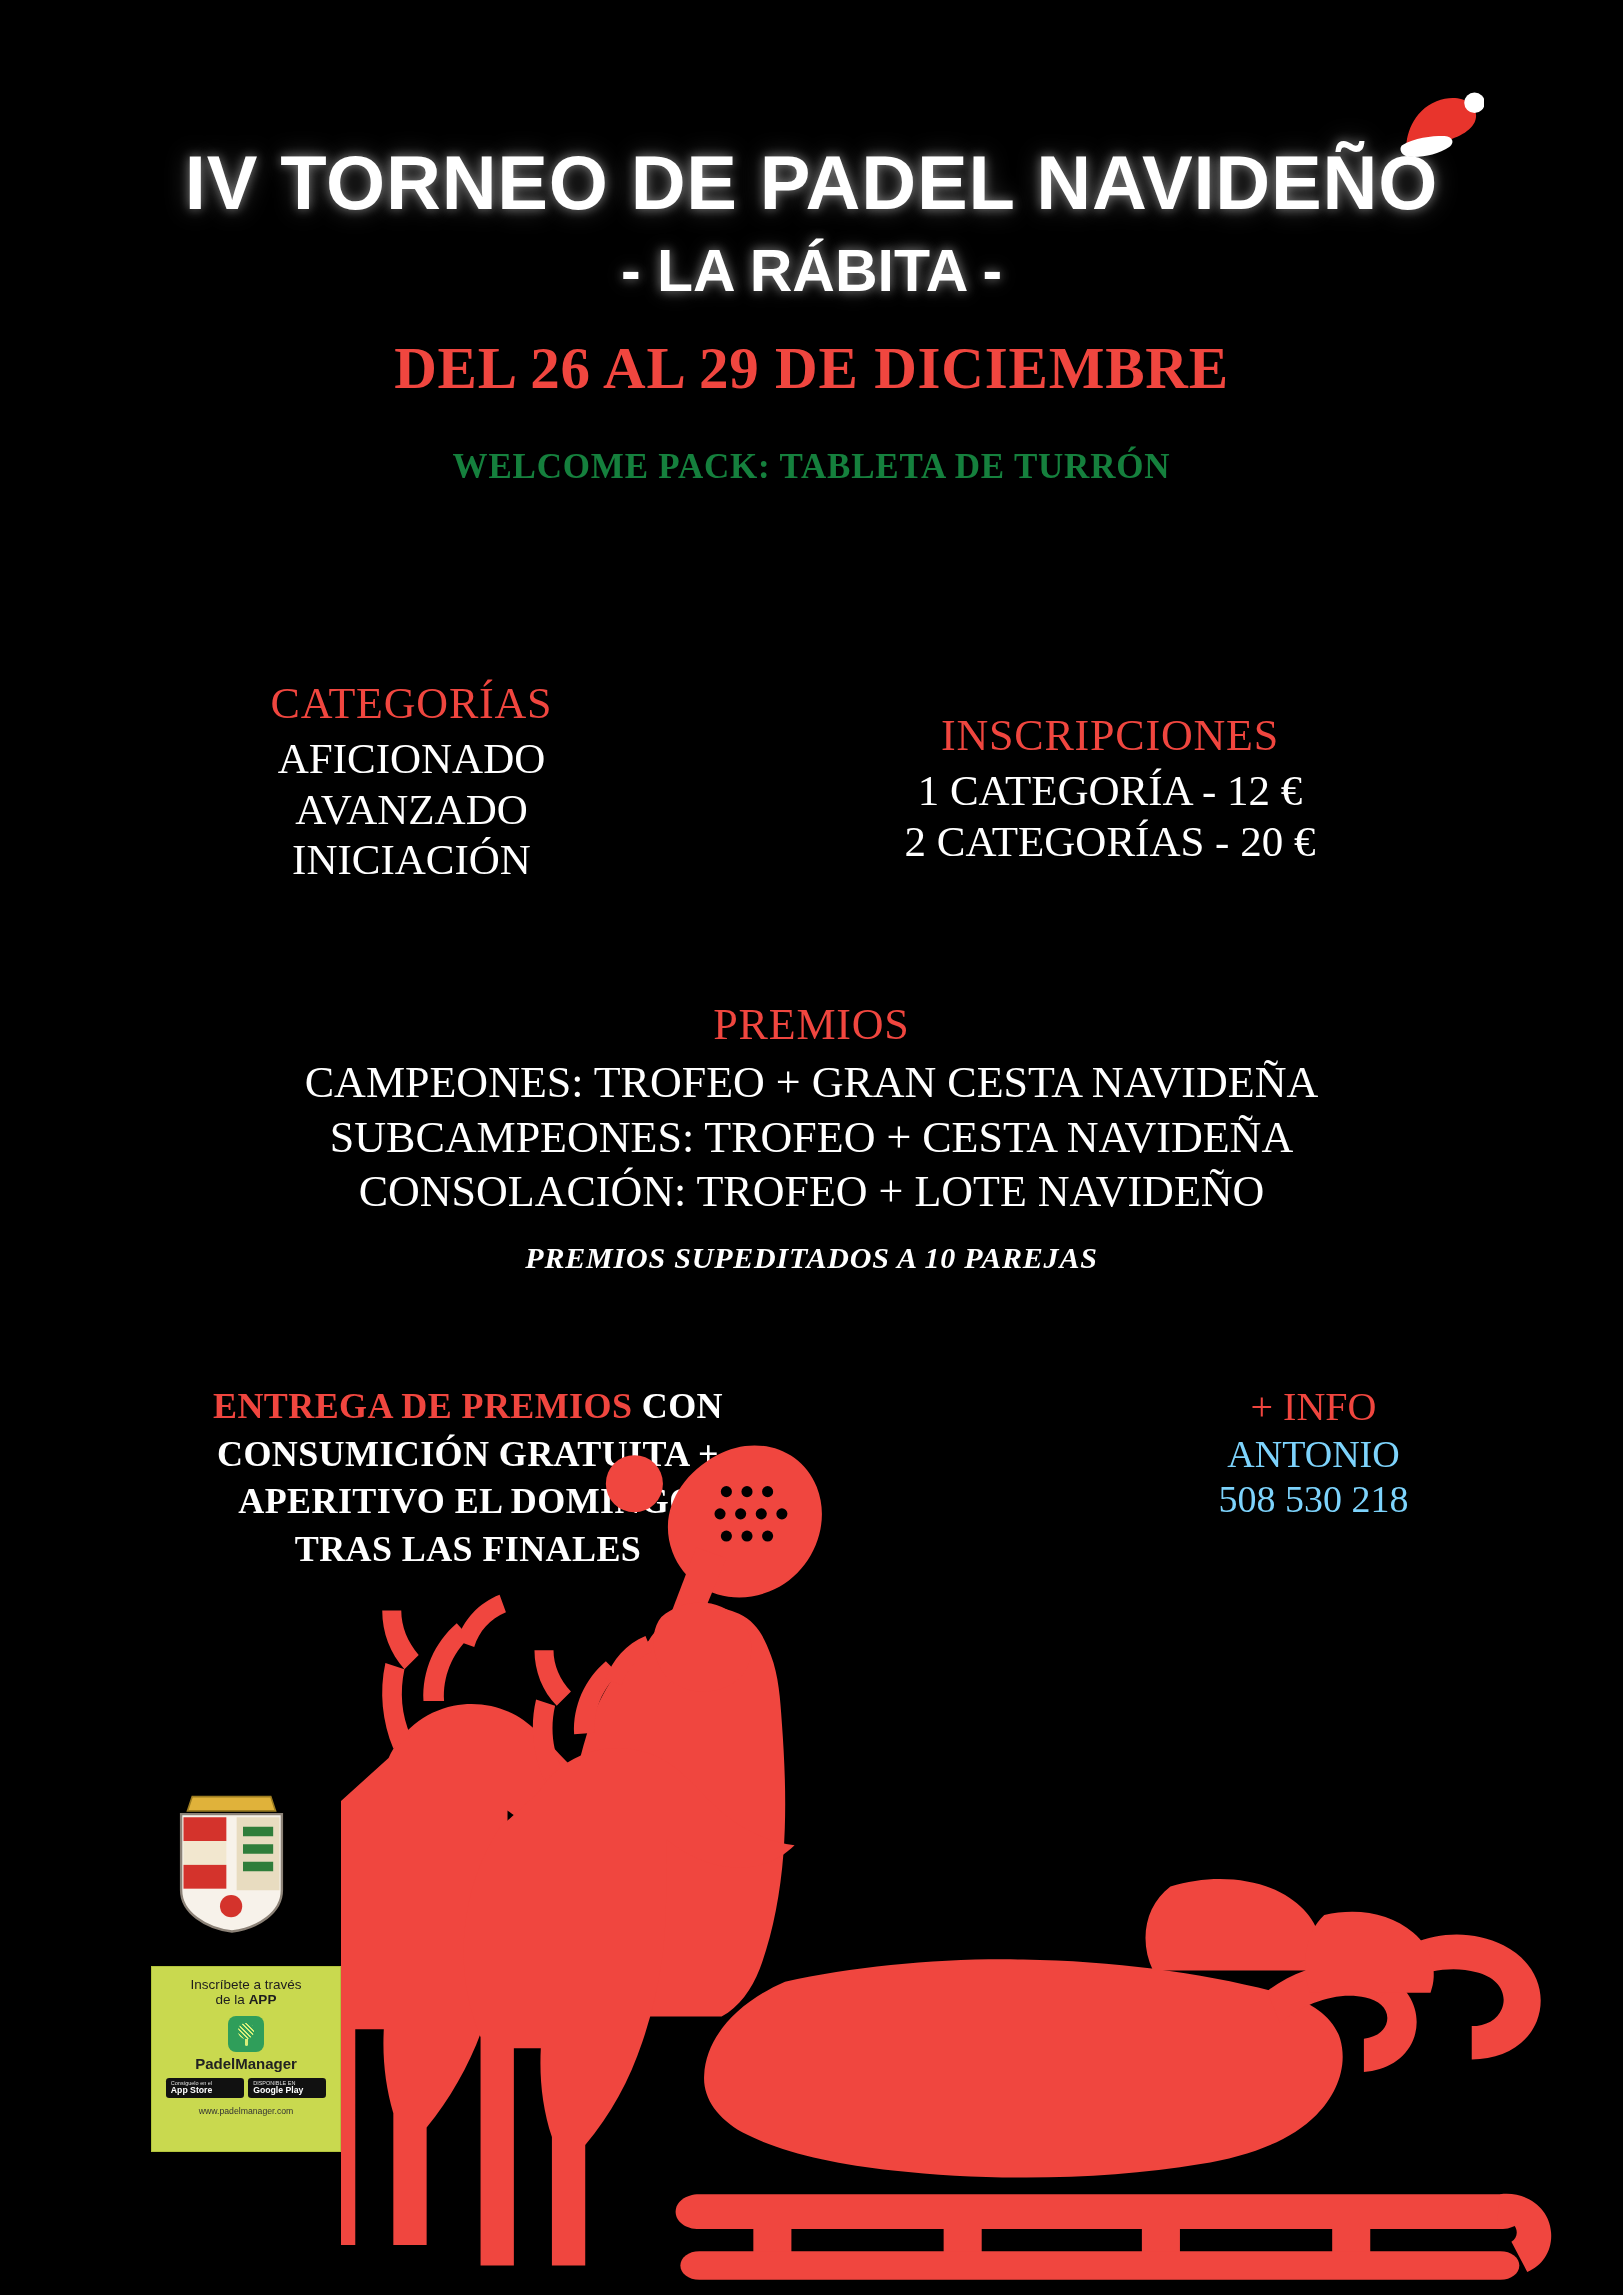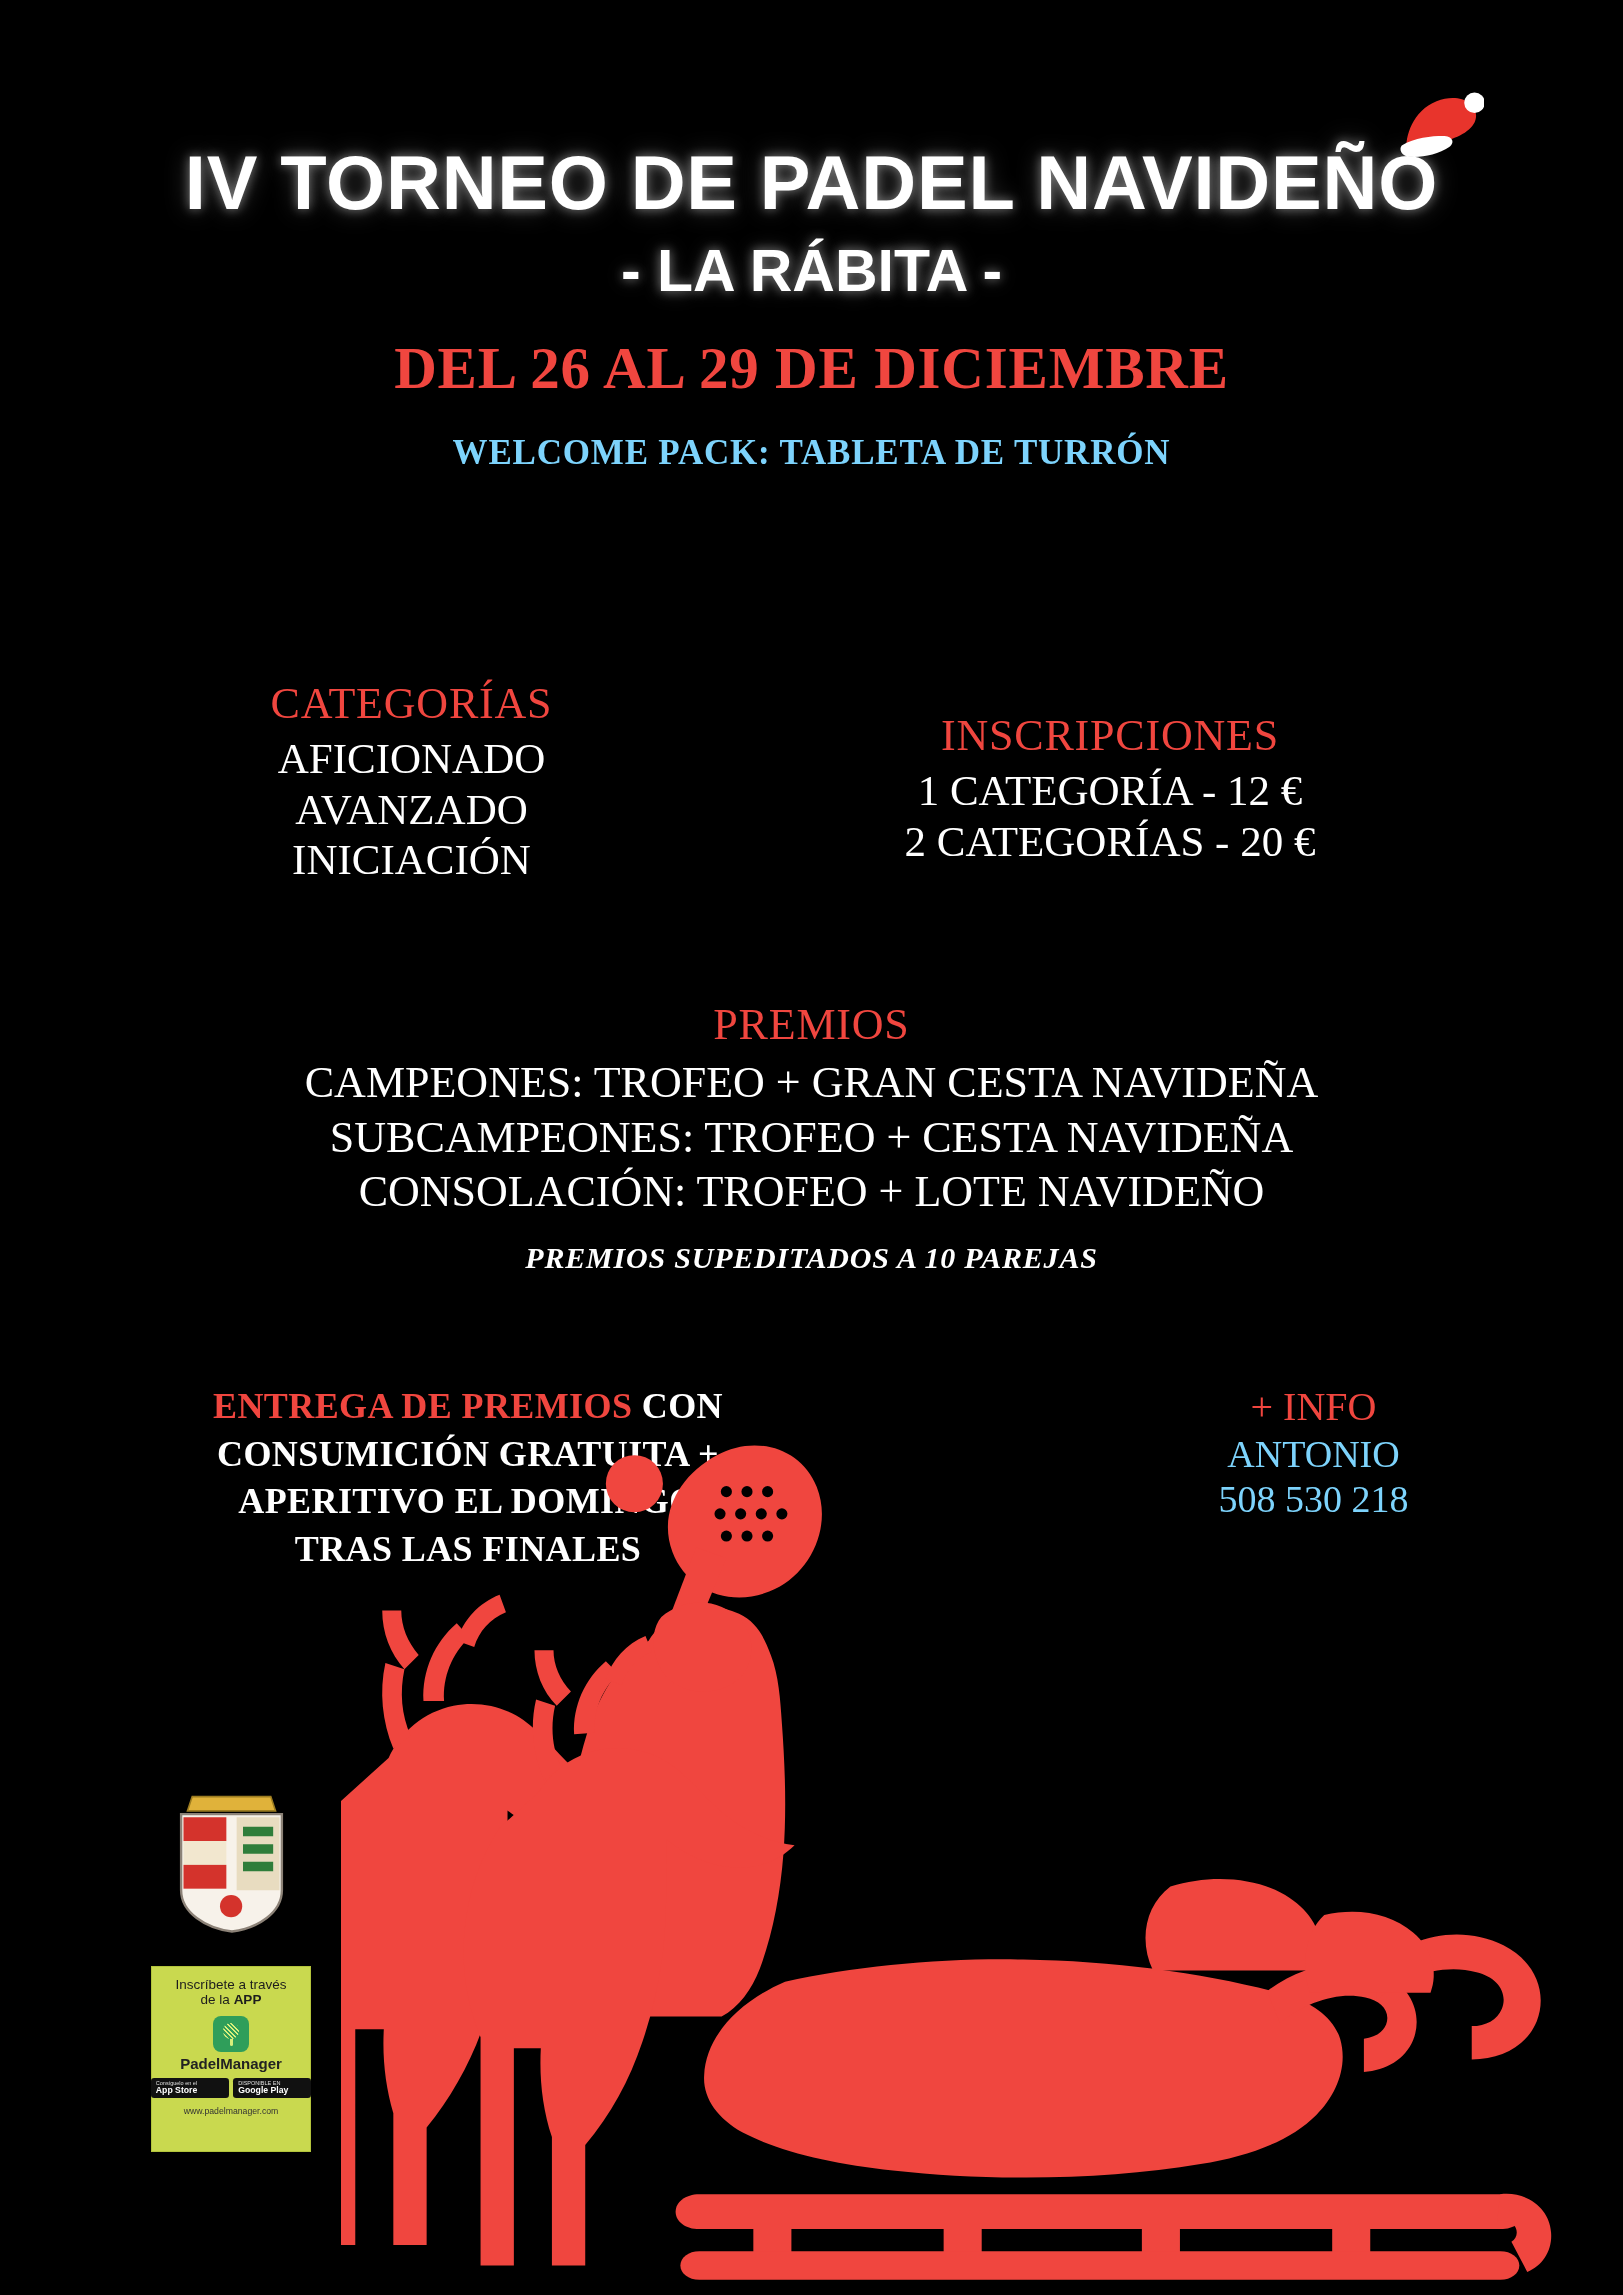--- a/index.html
+++ b/index.html
@@ -57,22 +57,22 @@
     font-size: 59px;
     color: #f0463f;
     margin: 28.5px 0 0 0;
     letter-spacing: 0.8px;
     white-space: nowrap;
   }
   .welcome-line {
     font-family: "Liberation Serif", serif;
     font-weight: bold;
     font-size: 35px;
-    color: #7dd3fc;
-    margin: 30px 0 0 0;
+    color: #15803d;
+    margin: 44px 0 0 0;
     letter-spacing: 0.8px;
     white-space: nowrap;
   }
 
   
   .santa-hat {
     position: absolute;
     right: -46px;
     top: -49px;
     width: 87px;
@@ -192,21 +192,21 @@
     top: 1787px;
     width: 123px;
     height: 147px;
   }
 
   
   .app-badge {
     position: absolute;
     left: 151px;
     top: 1966px;
-    width: 160px;
+    width: 190px;
     height: 186px;
     background: #c9d94f;
     border: 1.6px solid #b3c43c;
     box-sizing: border-box;
     text-align: center;
     font-family: "Liberation Sans", sans-serif;
     color: #1d1d1d;
     padding-top: 9.5px;
   }
   .app-badge .l1 { font-size: 13.5px; line-height: 1.15; }

